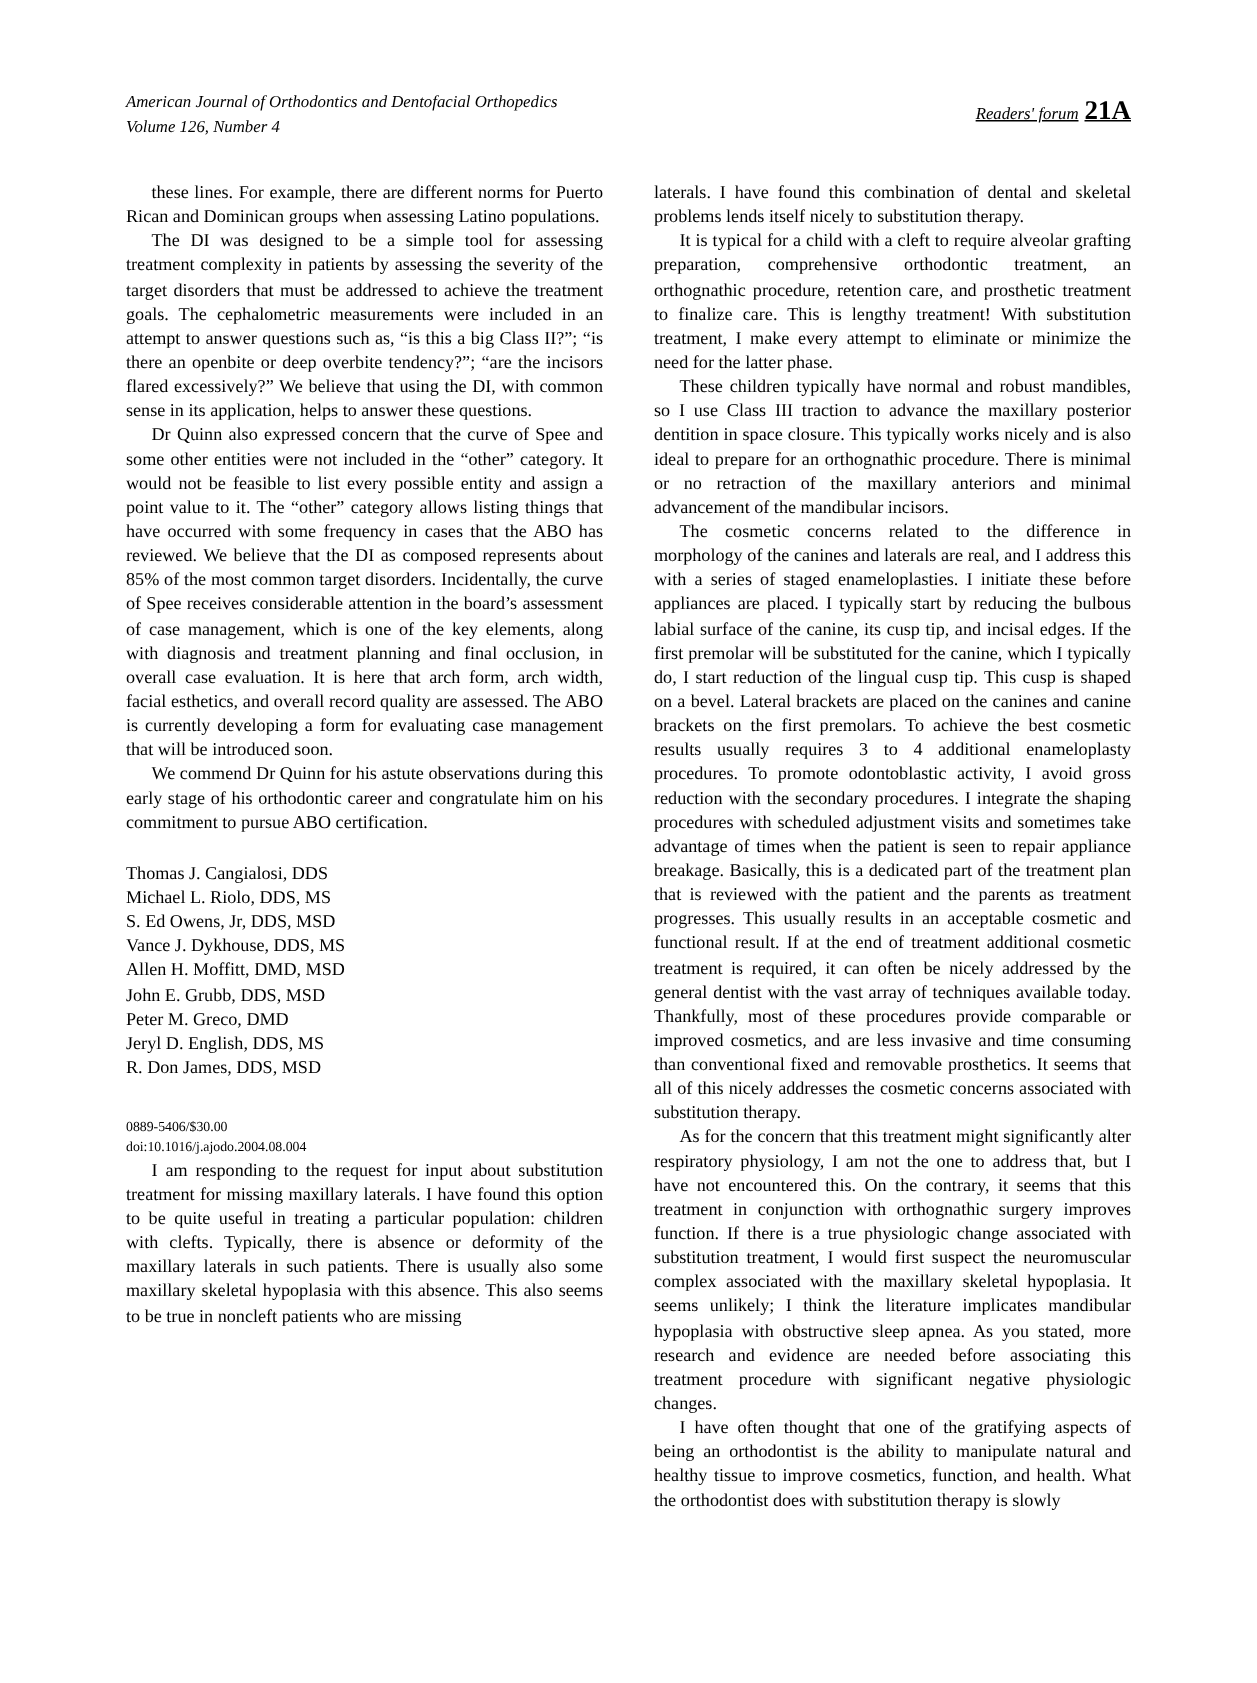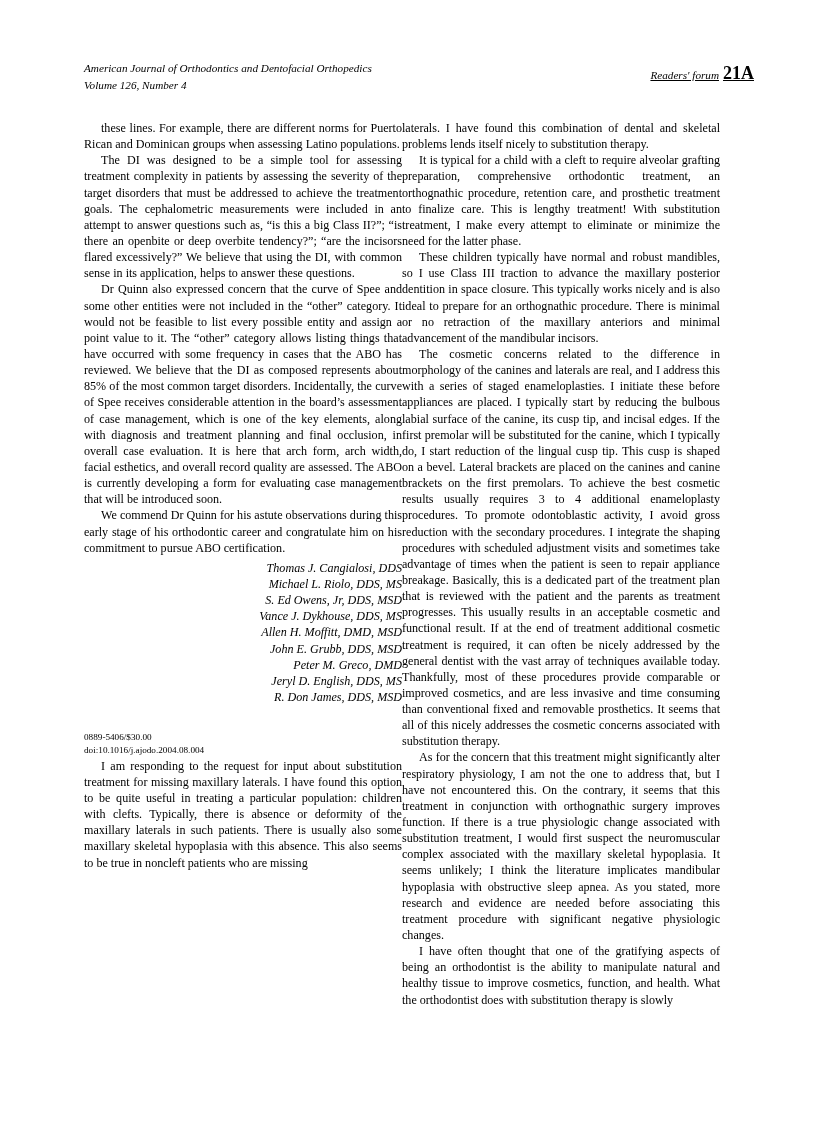--- a/index.html
+++ b/index.html
@@ -47,39 +47,38 @@
     font-style: normal;
     font-weight: bold;
     font-size: 18px;
   }
   .columns {
     position: absolute;
     left: 84px;
     top: 120px;
     width: 670px;
     display: flex;
+    gap: 34px;
   }
   .col {
     width: 318px;
   }
   p {
     margin: 0;
     font-size: 12.1px;
     line-height: 1.335;
     text-align: justify;
     text-indent: 17px;
     hyphens: auto;
   }
   p.noindent {
     text-indent: 0;
   }
   .signatures {
-    margin-top: 4px;
-    text-align: right;
-    font-style: italic;
+    margin-top: 18px;
     font-size: 12.1px;
     line-height: 1.335;
   }
   .signatures div {
     margin: 0;
   }
   .footnote {
     margin-top: 26px;
     font-size: 9.2px;
     font-family: "Liberation Serif", serif;

